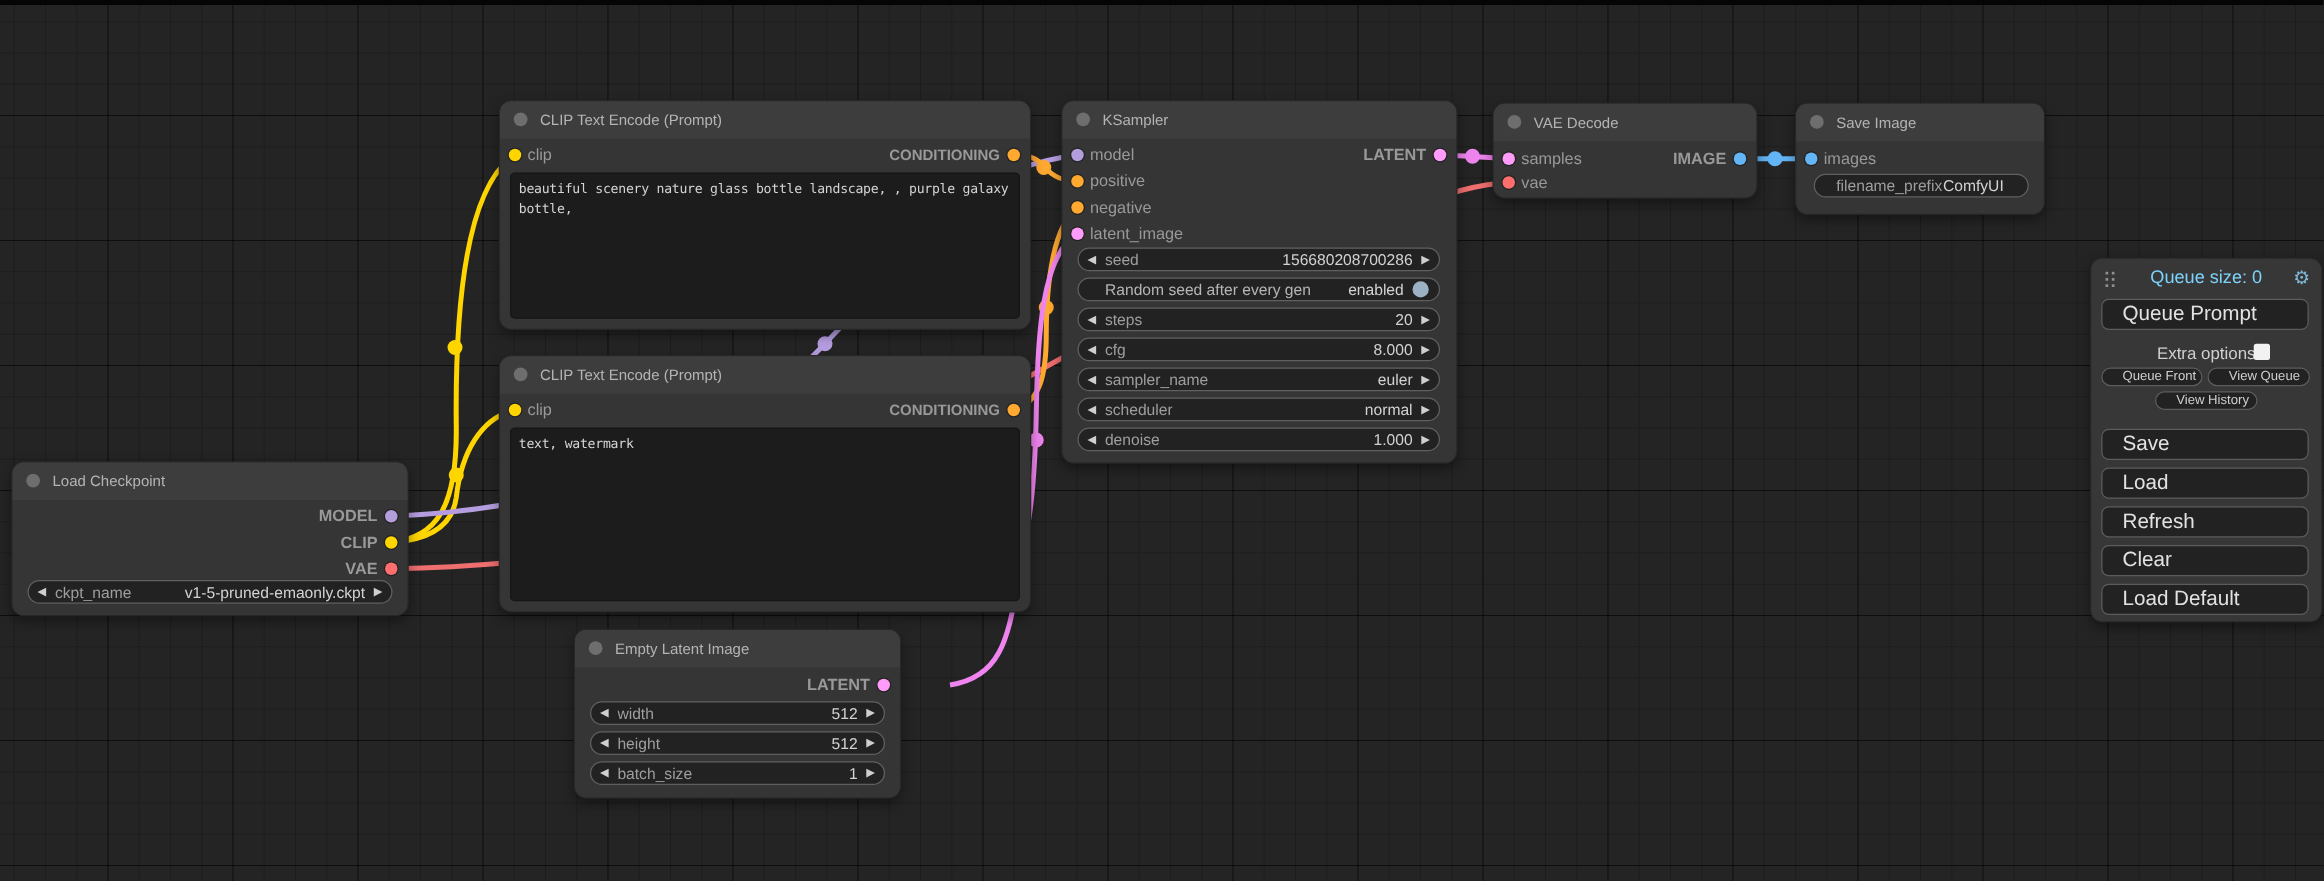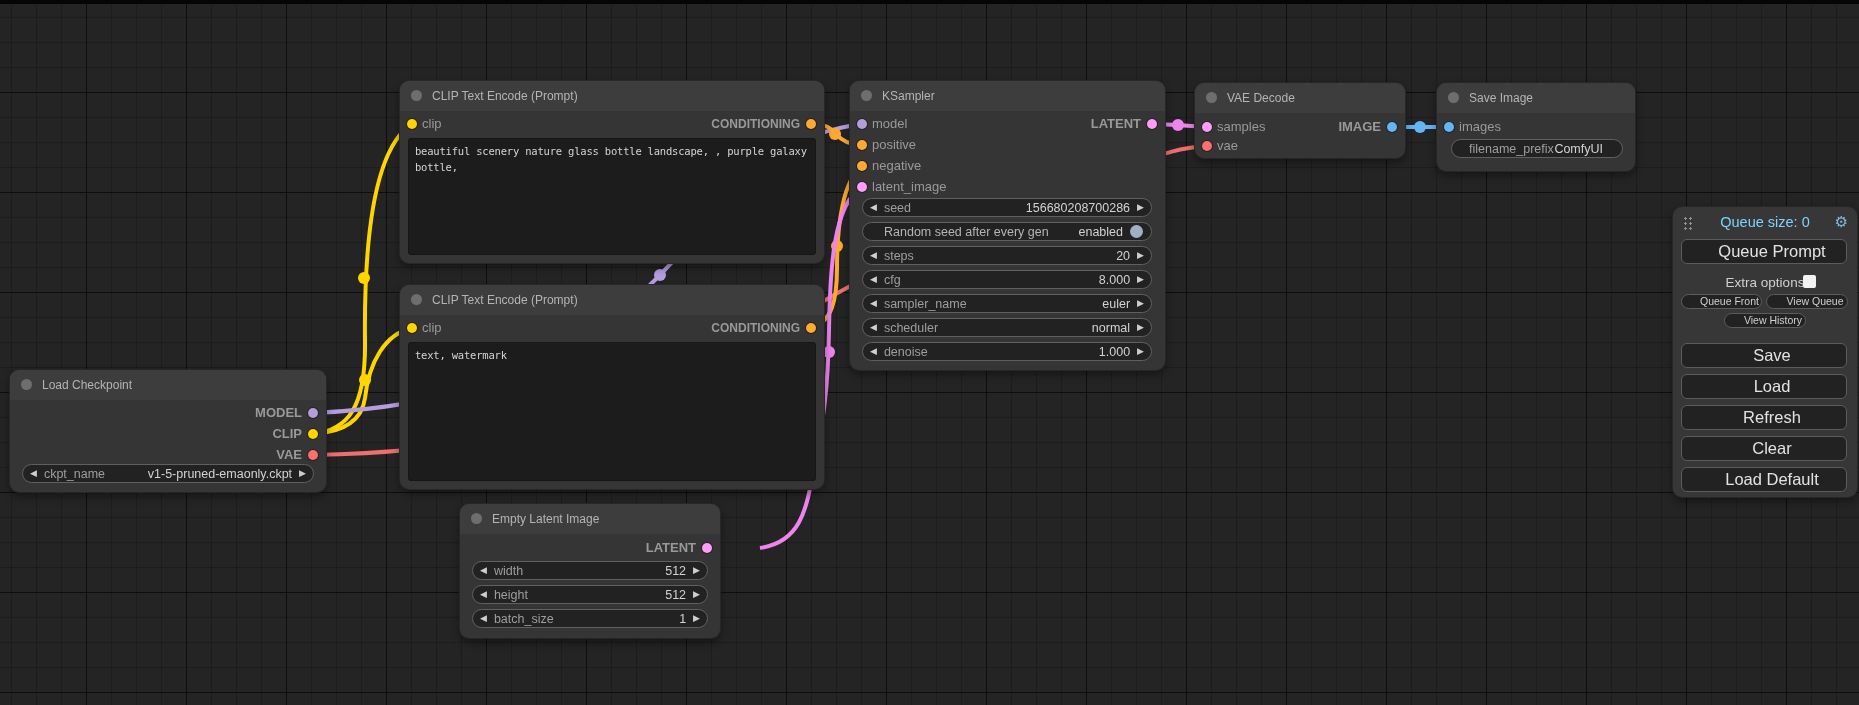--- a/index.html
+++ b/index.html
@@ -56,21 +56,21 @@
   }
   .qheader{position:absolute;left:0;top:7px;right:0;height:18px;color:#7dd3fc;font-size:14.5px;text-align:center;}
   .drag-dots{
     position:absolute;left:10px;top:9px;width:9px;height:14px;
     background-image:radial-gradient(#8f8f8f 1.2px, transparent 1.4px);
     background-size:5px 5px;background-position:0 0;
   }
   .gear{position:absolute;right:9px;top:6px;font-size:15px;color:#7fb8da;}
   .qbtn{
     position:absolute;left:8px;width:166px;background:#222;border:1px solid #5c5c5c;border-radius:6px;
-    color:#e2e2e2;text-align:center;box-sizing:border-box;padding-left:16px;
+    color:#e2e2e2;text-align:left;box-sizing:border-box;padding-left:16px;
   }
   .qbig{height:25px;line-height:23px;font-size:16.5px;}
   .qsmall{height:15px;line-height:13px;font-size:10.5px;border-radius:8px;color:#cfcfcf;}
   .extra-row{position:absolute;left:0;top:68px;width:100%;height:14px;font-size:13.5px;color:#cfcfcf;text-align:center;}
   .checkbox{position:absolute;left:130px;top:68px;width:13px;height:13px;background:#f2f2f2;border-radius:2px;}
 </style>
 </head>
 <body>
 
 <div id="canvas">

